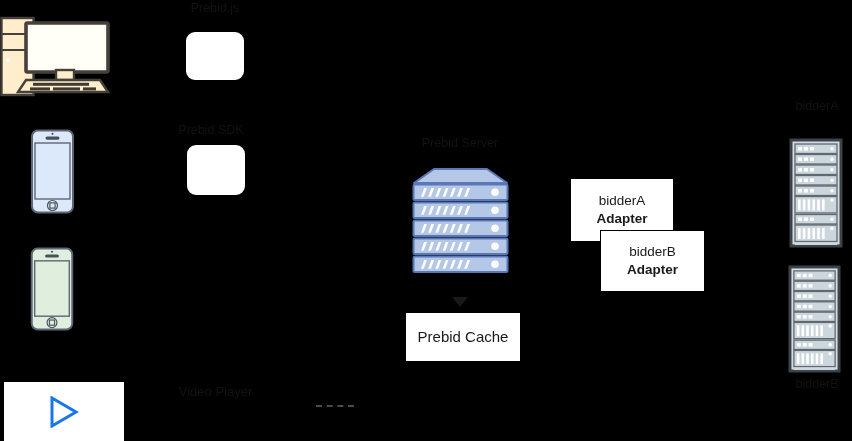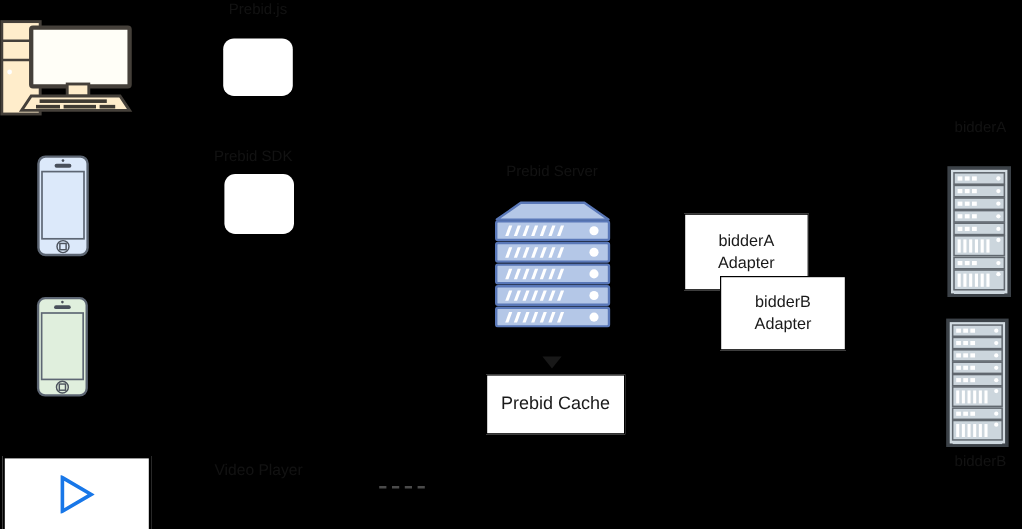--- a/index.html
+++ b/index.html
@@ -5,21 +5,21 @@
   html,body{margin:0;padding:0;background:#000;}
   .stage{position:relative;width:852px;height:441px;background:var(--background,#000);
          overflow:hidden;font-family:"Liberation Sans",sans-serif;}
   .abs{position:absolute;}
   
   .logo-box{background:var(--box-white,#fff);border-radius:9px;}
   
   .wbox{background:var(--box-white,#fff);border:1.5px solid #000;color:var(--text-black,#1a1a1a);
         display:flex;flex-direction:column;align-items:center;justify-content:center;
         text-align:center;font-size:13.5px;line-height:1.3;}
-  .wbox .bold{font-weight:normal;}
+  .wbox .bold{font-weight:bold;}
   .cache-box{font-size:15px;align-items:center;}
   
   .hidden-label{color:var(--hidden-text,#121212);font-size:12.5px;text-align:center;white-space:nowrap;}
   
   .arrowhead-down{width:0;height:0;border-left:8px solid transparent;
                   border-right:8px solid transparent;border-top:10px solid #181818;}
   .dash-seg{width:38px;height:0;border-top:2px dashed #4a4a4a;}
   
   .player{background:var(--box-white,#fff);border:2px solid #000;
           display:flex;align-items:center;justify-content:center;}

